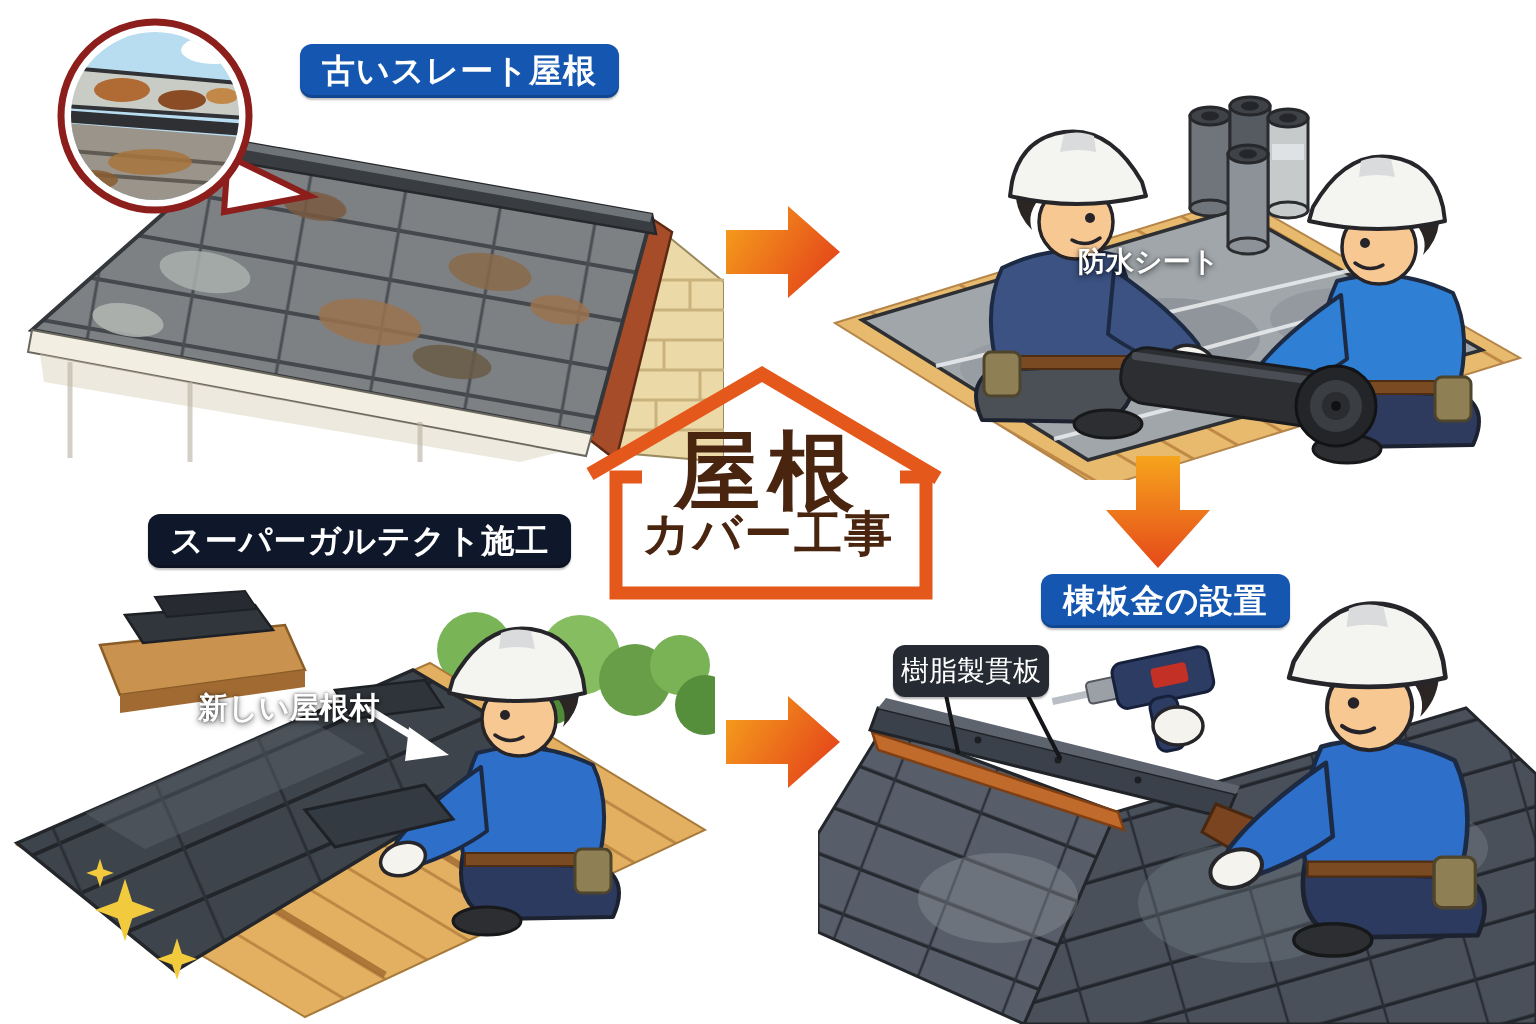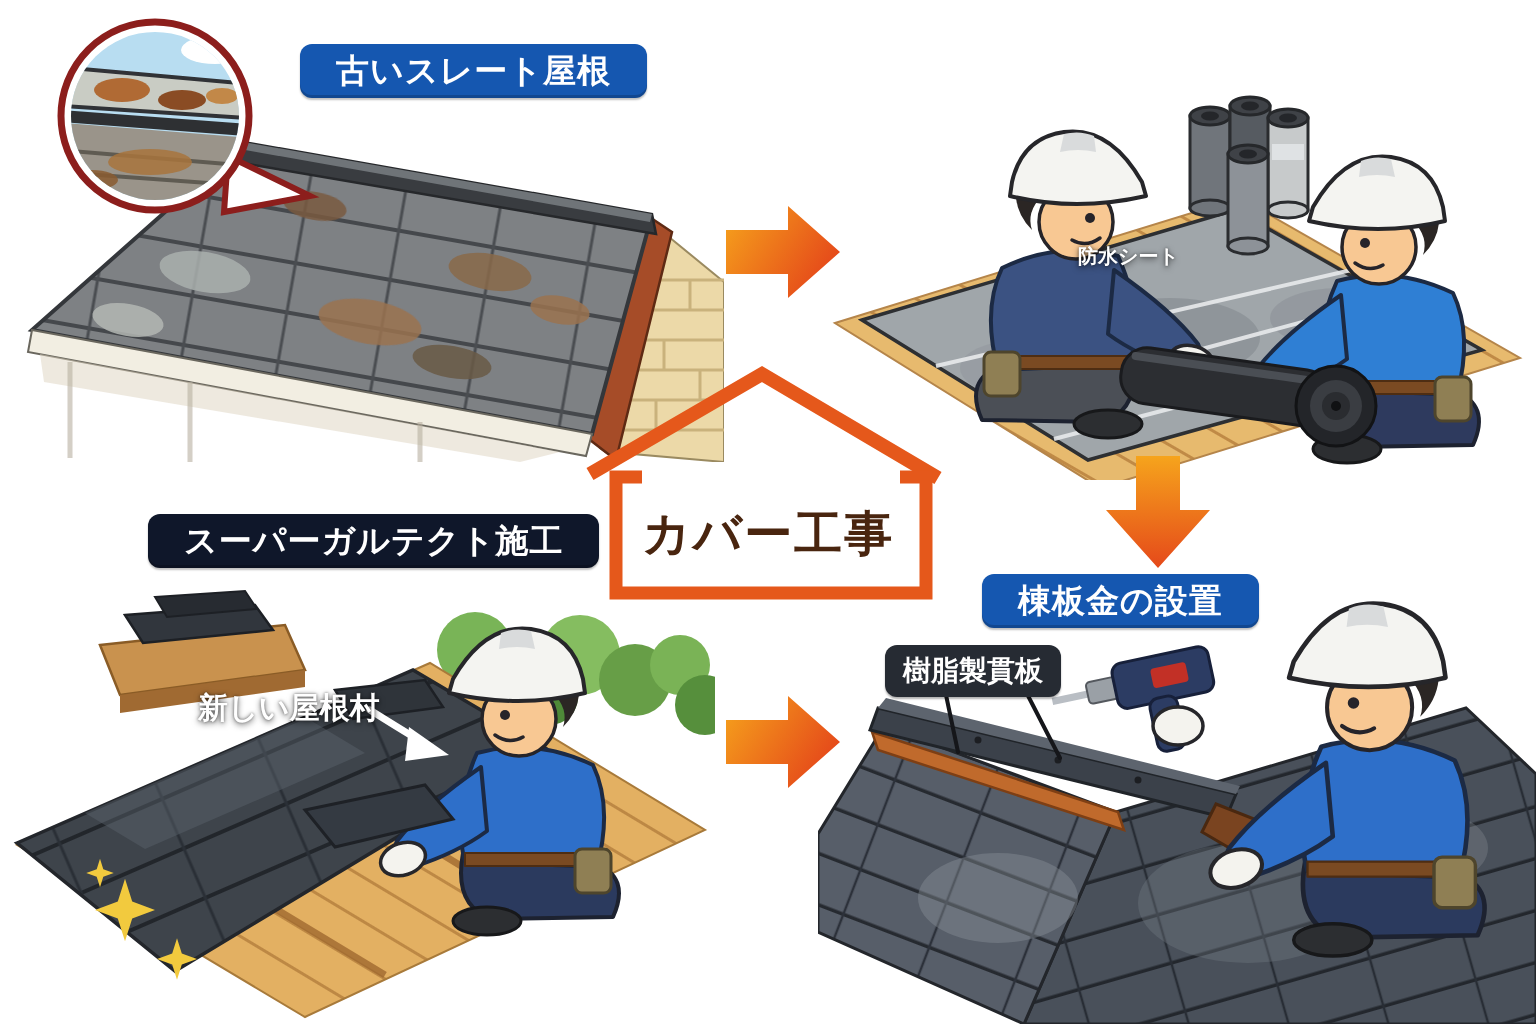--- a/index.html
+++ b/index.html
@@ -1,30 +1,30 @@
 <!DOCTYPE html>
 <html><head>
 <meta charset="utf-8">
 <style>
   html,body{margin:0;padding:0;background:#fff;}
   .canvas{position:relative;width:1536px;height:1024px;background:#ffffff;overflow:hidden;
           font-family:"DejaVu Sans","Liberation Sans",sans-serif;}
   .scene{position:absolute;z-index:1;}
   .flow-arrow{position:absolute;z-index:4;}
   .tag{position:absolute;z-index:6;color:#fff;font-weight:800;font-size:33px;line-height:1.15;
-       padding:8px 36px;border-radius:12px;letter-spacing:1px;white-space:nowrap;
+       padding:8px 22px;border-radius:12px;letter-spacing:1px;white-space:nowrap;
        box-shadow:0 2px 2px rgba(0,0,0,.25), inset 0 -3px 0 rgba(0,0,0,.18);}
   .tag.blue{background:#1557b0;}
   .tag.green{background:#0f172a;}
-  .callout-tag{position:absolute;z-index:6;background:#262b33;color:#fff;font-weight:700;
-       font-size:28px;padding:7px 18px;border-radius:12px;white-space:nowrap;
-       box-shadow:0 2px 2px rgba(0,0,0,.3);}
+  .callout-tag{position:absolute;z-index:6;background:#262b33;color:#fff;font-weight:400;
+       font-size:28px;padding:7px 8px;border-radius:12px;white-space:nowrap;
+       box-shadow:0 2px 2px rgba(0,0,0,.3);margin-left:8px;}
   .roof-caption{position:absolute;z-index:5;color:#fff;font-weight:800;white-space:nowrap;
        text-shadow:0 2px 6px rgba(0,0,0,.6),0 0 3px rgba(0,0,0,.5);}
-  .caption-sheet{left:1078px;top:243px;font-size:20px;}
+  .caption-sheet{left:1078px;top:243px;font-size:28px;}
   .caption-panel{left:198px;top:688px;font-size:30px;font-family:Liberation Serif, serif;}
   .house-line{position:absolute;z-index:6;color:#49250f;font-weight:800;text-align:center;
        width:380px;left:578px;white-space:nowrap;}
   .house-line1{top:414px;font-size:86px;letter-spacing:8px;}
   .house-line2{top:502px;font-size:48px;letter-spacing:2px;}
 </style>
 </head>
 <body>
 
 <div class="canvas">
@@ -232,33 +232,34 @@
     <ellipse cx="360" cy="128" rx="25" ry="19" fill="#f4f3ee" stroke="#26262a" stroke-width="3.5"></ellipse>
     <g>
       <path d="M128,97 L140,154 M205,88 L242,160" stroke="#15161a" stroke-width="4" stroke-linecap="round"></path>
     </g>
   </svg>
 
   <svg style="position:absolute;left:582px;top:362px;z-index:5" width="372" height="248" viewBox="0 0 372 248">
     <polyline points="8,112 180,12 356,116" fill="none" stroke="#e5581b" stroke-width="14" stroke-linejoin="miter"></polyline>
     <path d="M60,115 L34,115 L34,231 L344,231 L344,115 L318,115" fill="none" stroke="#e5581b" stroke-width="13" stroke-linejoin="miter"></path>
   </svg>
+  <div class="house-line house-line1">屋根</div>
   <div class="house-line house-line2">カバー工事</div>
 
   <svg class="flow-arrow" style="left:726px;top:206px" width="114" height="92" viewBox="0 0 114 92">
     <polygon points="0,24 62,24 62,0 114,46 62,92 62,68 0,68" fill="url(#gradArrowR)"></polygon>
   </svg>
   <svg class="flow-arrow" style="left:726px;top:696px" width="114" height="92" viewBox="0 0 114 92">
     <polygon points="0,24 62,24 62,0 114,46 62,92 62,68 0,68" fill="url(#gradArrowR)"></polygon>
   </svg>
   <svg class="flow-arrow" style="left:1106px;top:456px" width="104" height="112" viewBox="0 0 104 112">
     <polygon points="30,0 74,0 74,54 104,54 52,112 0,54 30,54" fill="url(#gradArrowD)"></polygon>
   </svg>
 
   <div class="tag blue" style="left:300px;top:44px">古いスレート屋根</div>
   <div class="tag green" style="left:148px;top:514px">スーパーガルテクト施工</div>
-  <div class="tag blue" style="left:982px;top:574px">棟板金の設置</div>
+  <div class="tag blue" style="left:1041px;top:574px">棟板金の設置</div>
 
   <div class="roof-caption caption-sheet">防水シート</div>
   <div class="roof-caption caption-panel">新しい屋根村</div>
   <div class="callout-tag" style="left:885px;top:645px">樹脂製貫板</div>
 
 </div>
 
 </body></html>

